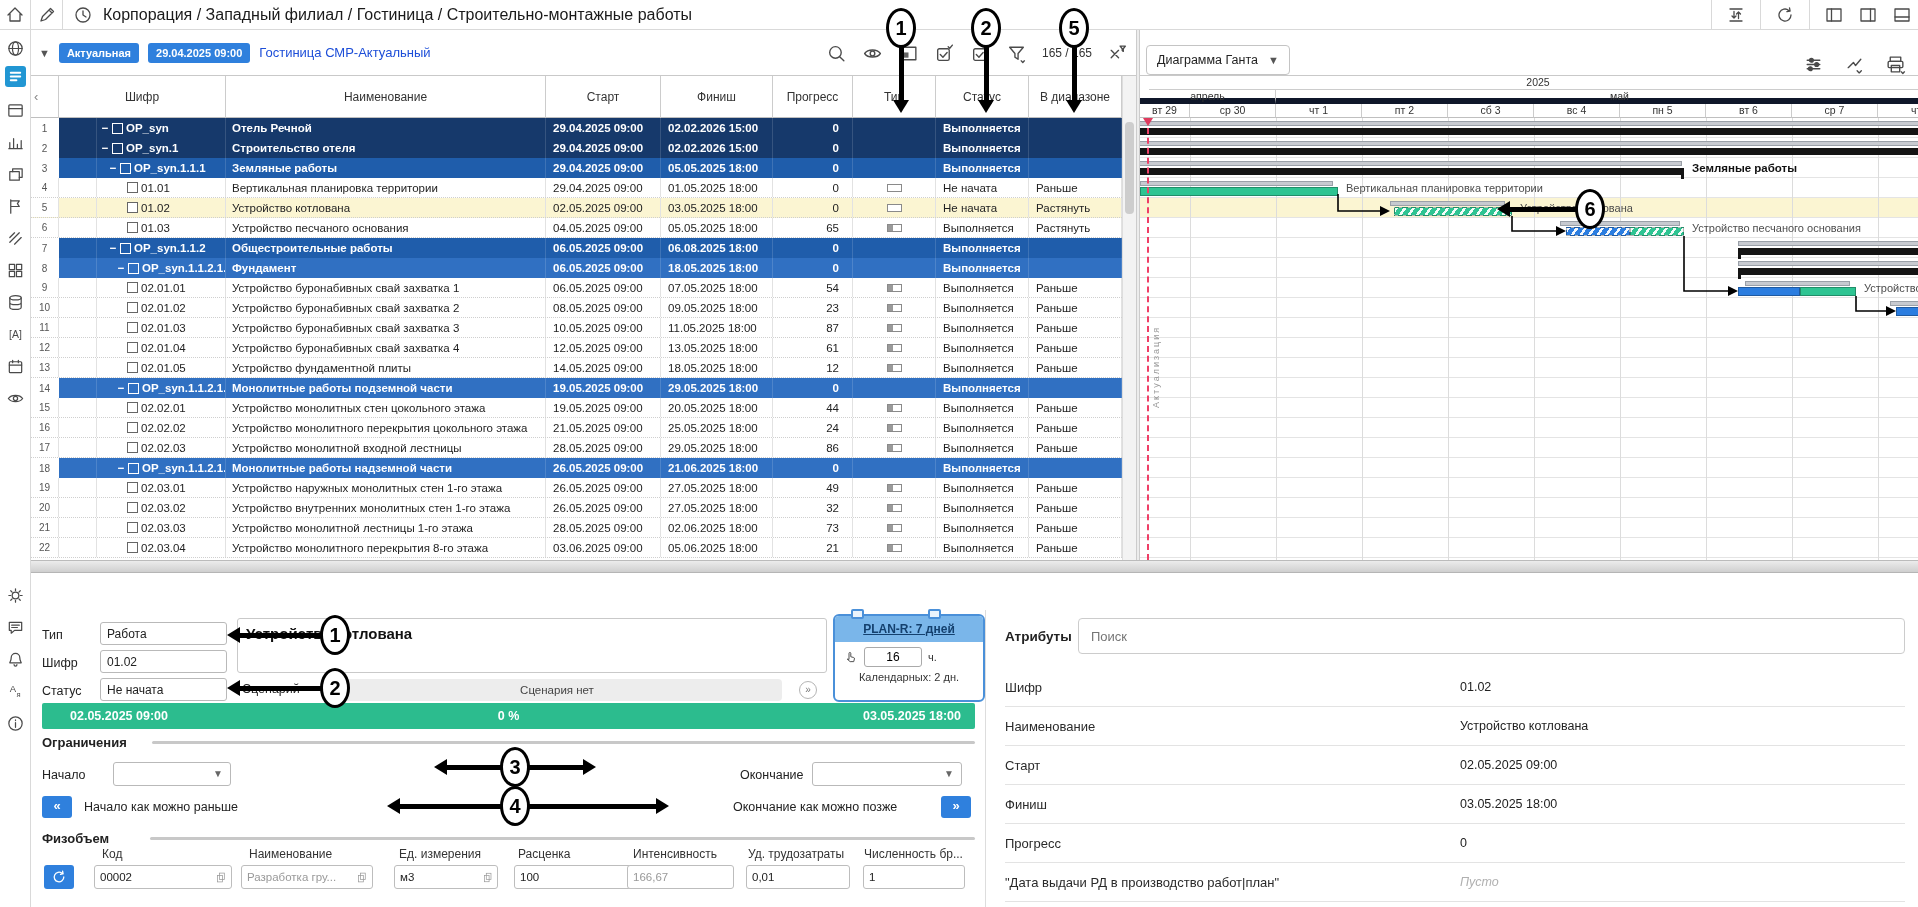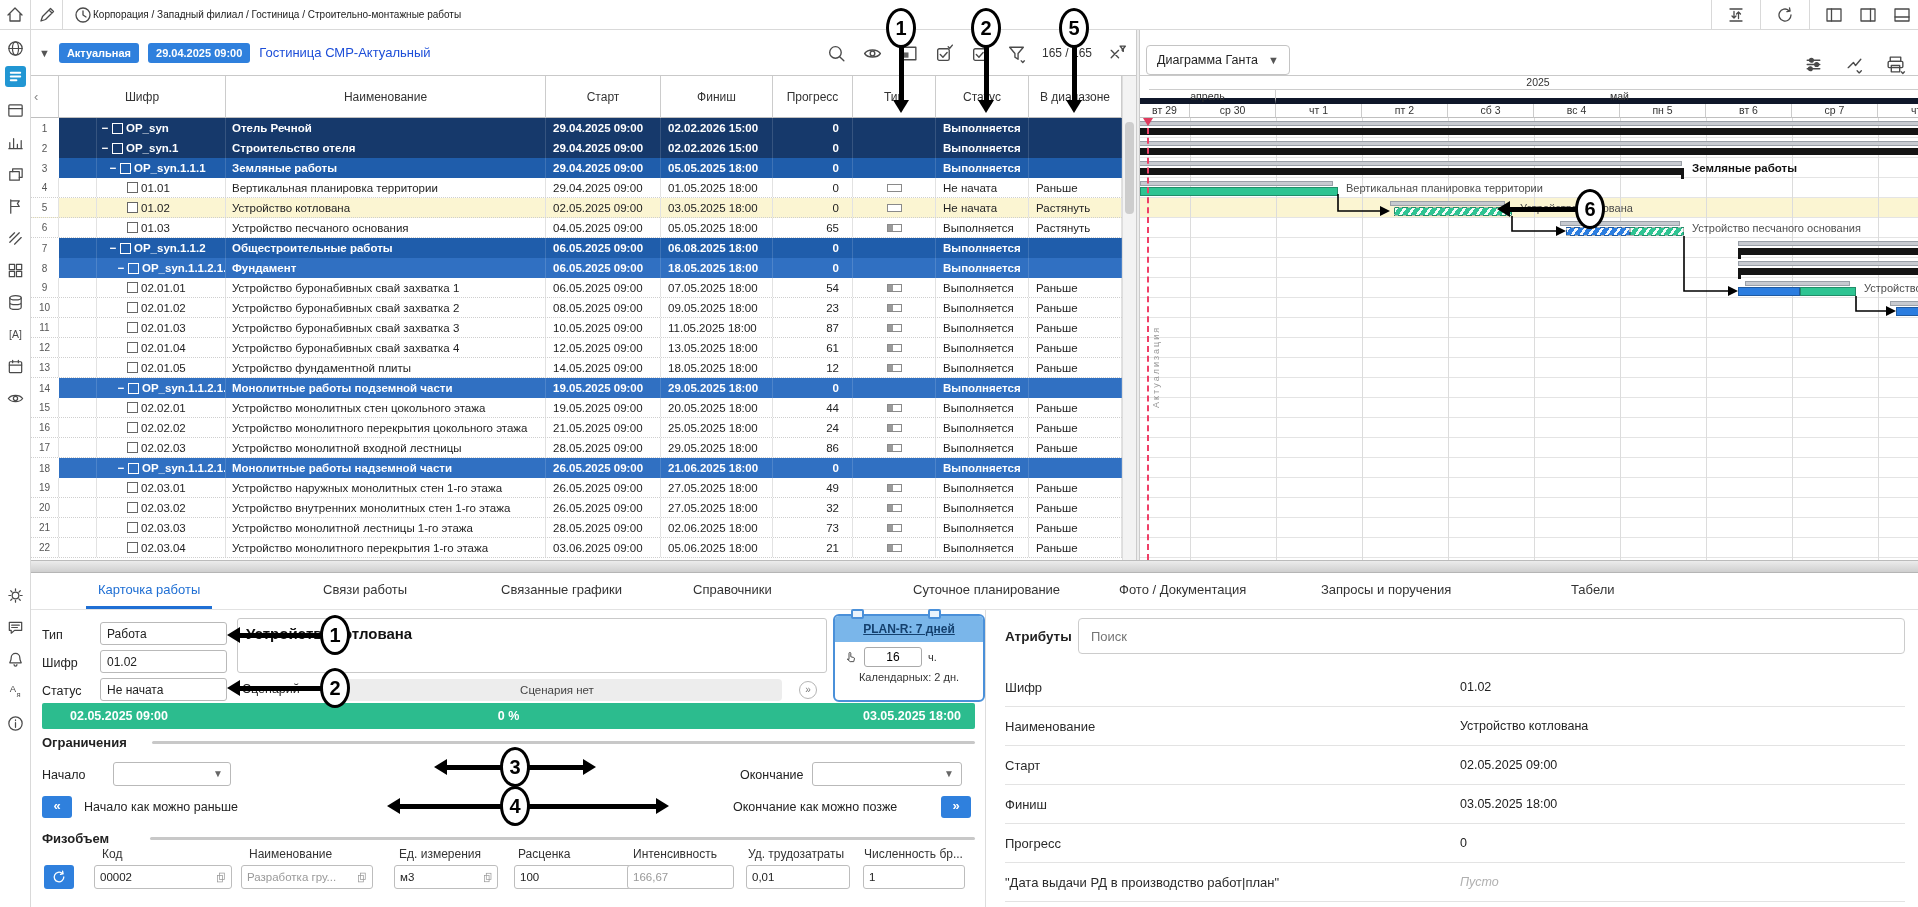--- a/index.html
+++ b/index.html
@@ -5,21 +5,21 @@
 *{margin:0;padding:0;box-sizing:border-box}
 html,body{width:1918px;height:907px;overflow:hidden;background:#fff;
 font-family:"Liberation Sans","DejaVu Sans",sans-serif;color:#222}
 .app{position:relative;width:1918px;height:907px;background:#fff}
 svg{display:block}
 .ic{stroke:#4a4a4a;fill:none;stroke-width:1.3;stroke-linecap:round;stroke-linejoin:round}
 
 
 .topbar{position:absolute;left:0;top:0;width:1918px;height:30px;border-bottom:1px solid #d9d9d9;display:flex;align-items:center}
 .tb-cell{height:30px;display:flex;align-items:center;justify-content:center;border-right:1px solid #d9d9d9}
-.breadcrumb{font-size:10px;color:#1a1a1a;}
+.breadcrumb{font-size:16px;color:#1a1a1a;margin-left:10px}
 .topbar-right{position:absolute;right:6px;top:0;height:30px;display:flex;align-items:center;gap:14px}
 .tsep{width:1px;height:30px;background:#d9d9d9}
 
 
 .sidebar{position:absolute;left:0;top:30px;width:31px;height:877px;background:#fff;border-right:1px solid #d9d9d9}
 .sic{position:absolute;left:5px;width:21px;height:21px;display:flex;align-items:center;justify-content:center}
 .sic.active{background:#2196d3;border-radius:3px}
 
 
 .tb2{position:absolute;left:31px;top:30px;width:1105px;height:46px;border-bottom:1px solid #c9c9c9;display:flex;align-items:center;gap:9px;padding-left:8px;background:#fff}
@@ -790,21 +790,21 @@
         <div class="trow leaf">
           <div class="c c-num">22</div>
           <div class="c c-strip">
             <div class="strip1"></div>
             <div class="strip2"></div>
           </div>
           <div class="c c-tree lv-leaf">
             <div class="cb"></div>
             <div>02.03.04</div>
           </div>
-          <div class="c c-name">Устройство монолитного перекрытия 1-го этажа</div>
+          <div class="c c-name">Устройство монолитного перекрытия 8-го этажа</div>
           <div class="c c-start">03.06.2025 09:00</div>
           <div class="c c-fin">05.06.2025 18:00</div>
           <div class="c c-prog">21</div>
           <div class="c c-type">
             <div class="ticon part"></div>
           </div>
           <div class="c c-status">Выполняется</div>
           <div class="c c-range">Раньше</div>
         </div>
       </div>
@@ -881,30 +881,20 @@
         <div class="gtask blue" style="left: 598px; width: 62px; top: 169px;"></div>
         <div class="gtask green" style="left: 660px; width: 56px; top: 169px;"></div>
         <div class="glabel" style="left: 724px; top: 163px;">Устройство буронабивных свай захватка 1</div>
         <div class="gbase" style="left: 750px; width: 32px; top: 183px;"></div>
         <div class="gtask blue" style="left: 756px; width: 26px; top: 189px;"></div>
       </div>
   </div>
 
   <div class="hsplit"></div>
 
-  <div class="tabs">
-      <div class="tab active">Карточка работы</div>
-      <div class="tab">Связи работы</div>
-      <div class="tab">Связанные графики</div>
-      <div class="tab">Справочники</div>
-      <div class="tab">Суточное планирование</div>
-      <div class="tab">Фото / Документация</div>
-      <div class="tab">Запросы и поручения</div>
-      <div class="tab">Табели</div>
-    </div>
 
   <span class="flabel" style="left:42px;top:628px">Тип</span>
   <input class="finput" style="left: 100px; top: 622px; width: 127px;" value="Работа">
   <span class="flabel" style="left:42px;top:656px">Шифр</span>
   <input class="finput" style="left: 100px; top: 650px; width: 127px;" value="01.02">
   <span class="flabel" style="left:42px;top:684px">Статус</span>
   <input class="finput" style="left: 100px; top: 678px; width: 127px;" value="Не начата">
   <div class="namebox">Устройство котлована</div>
   <span class="flabel" style="left:242px;top:682px">Сценарий</span>
   <div class="scenbar">Сценария нет</div>

